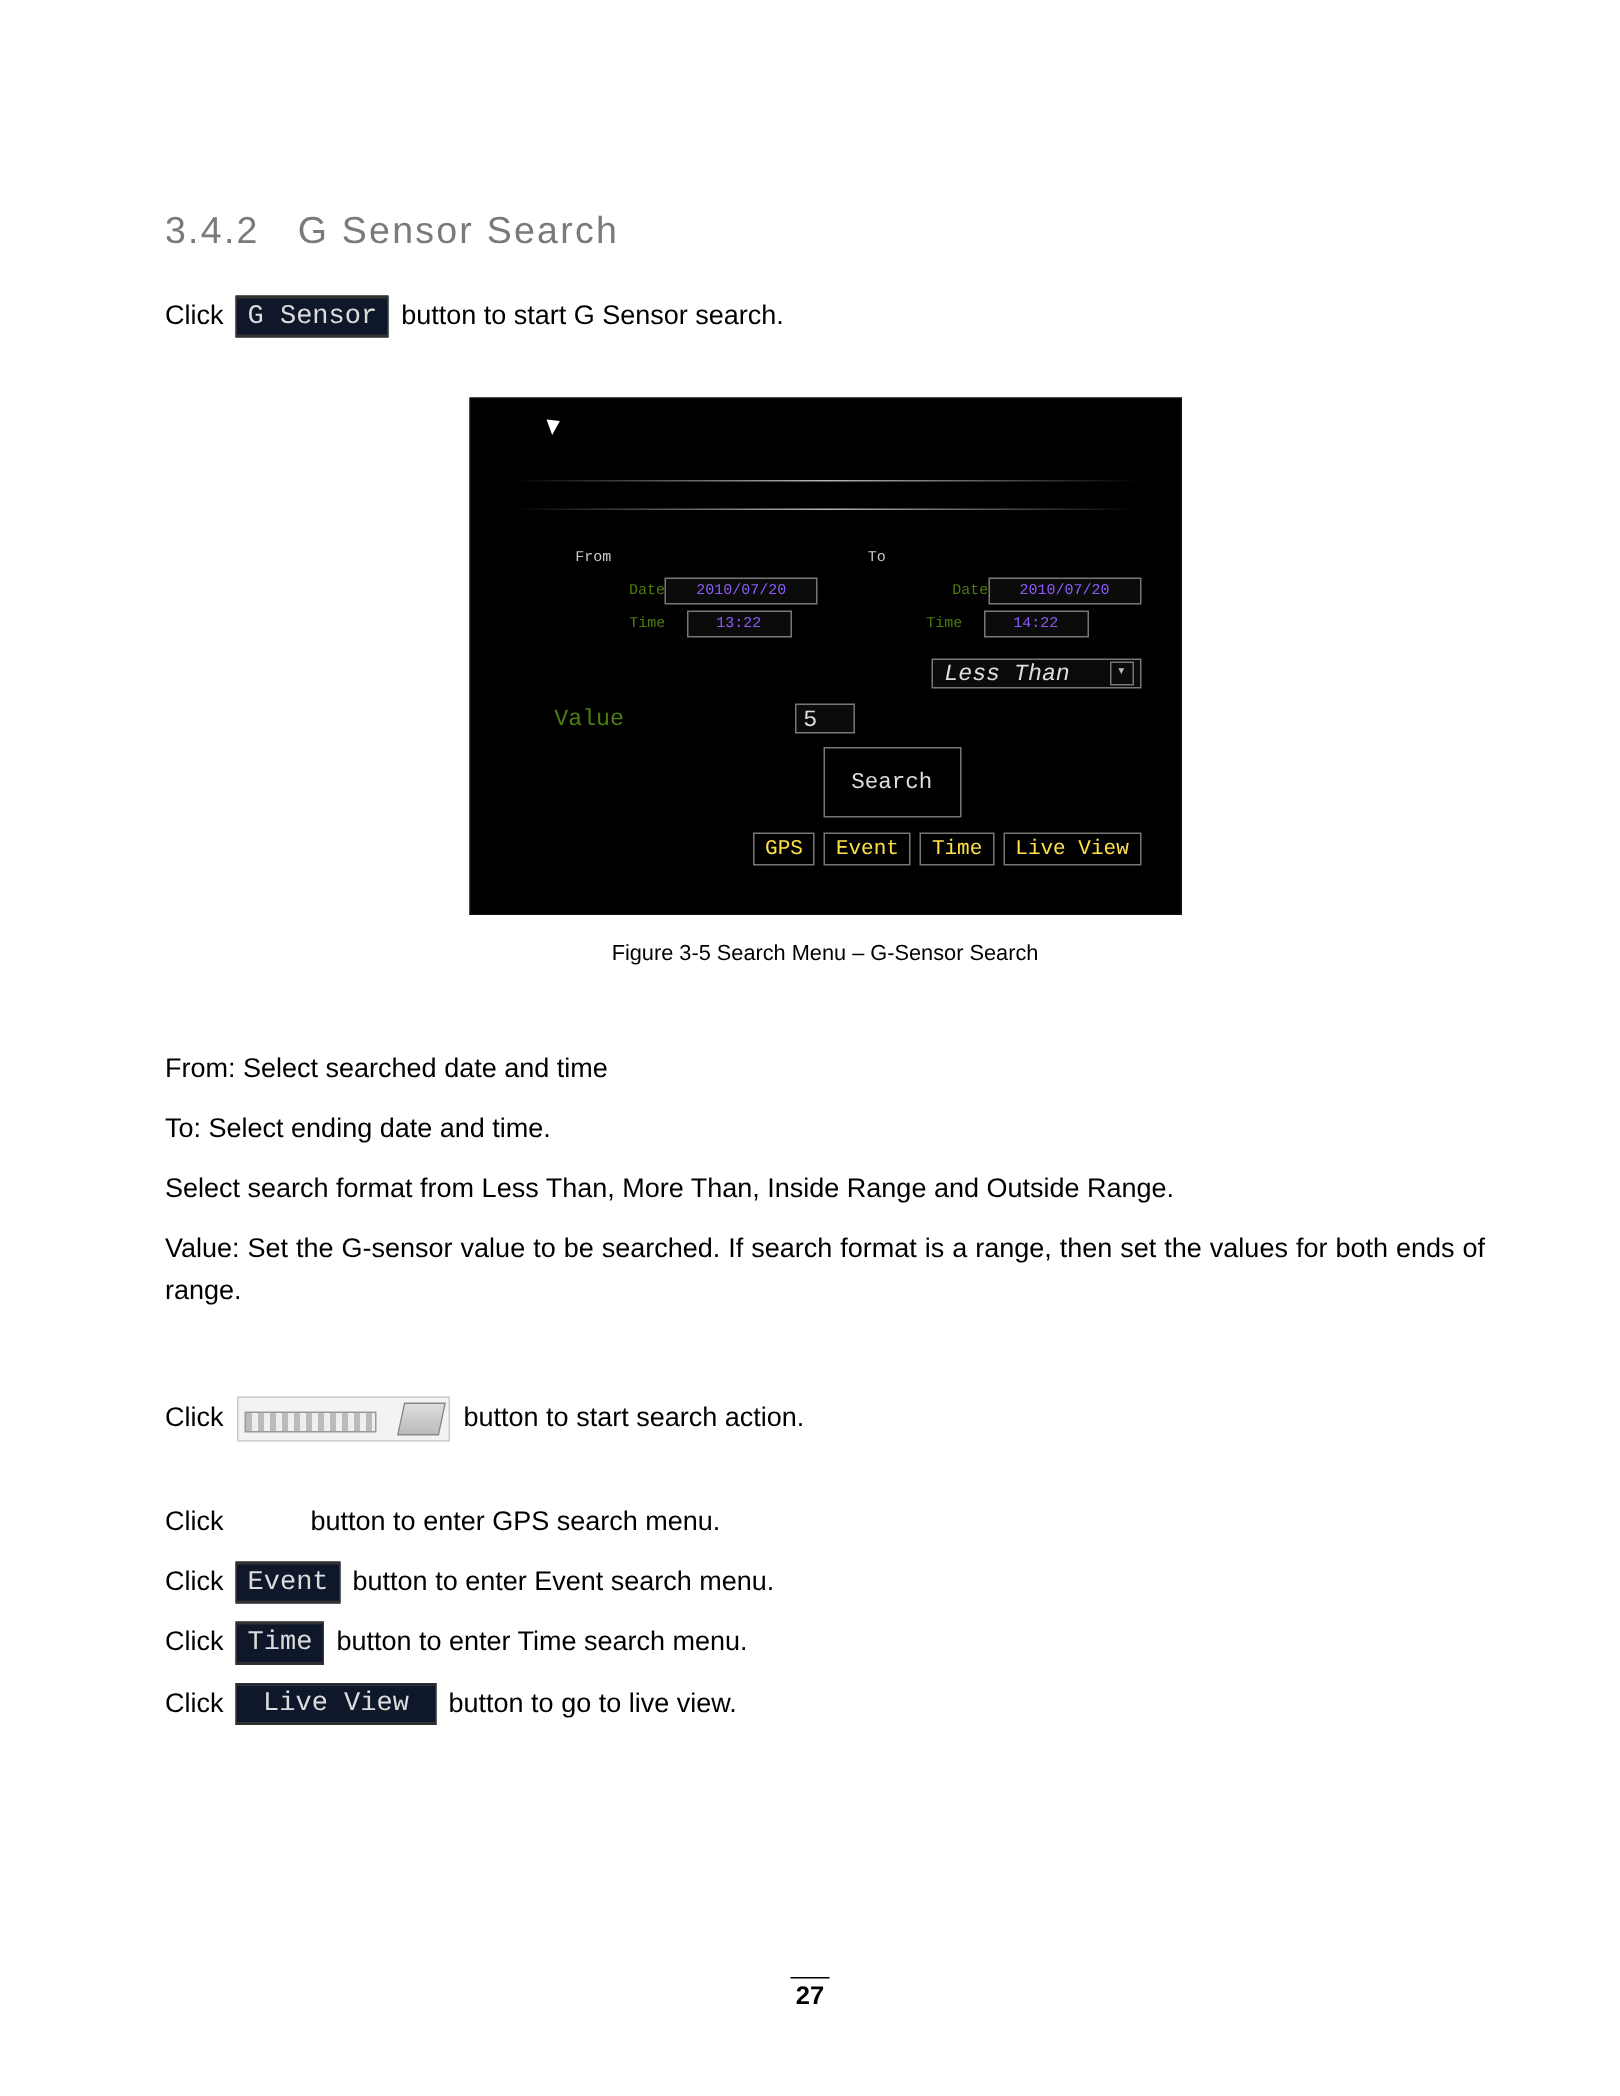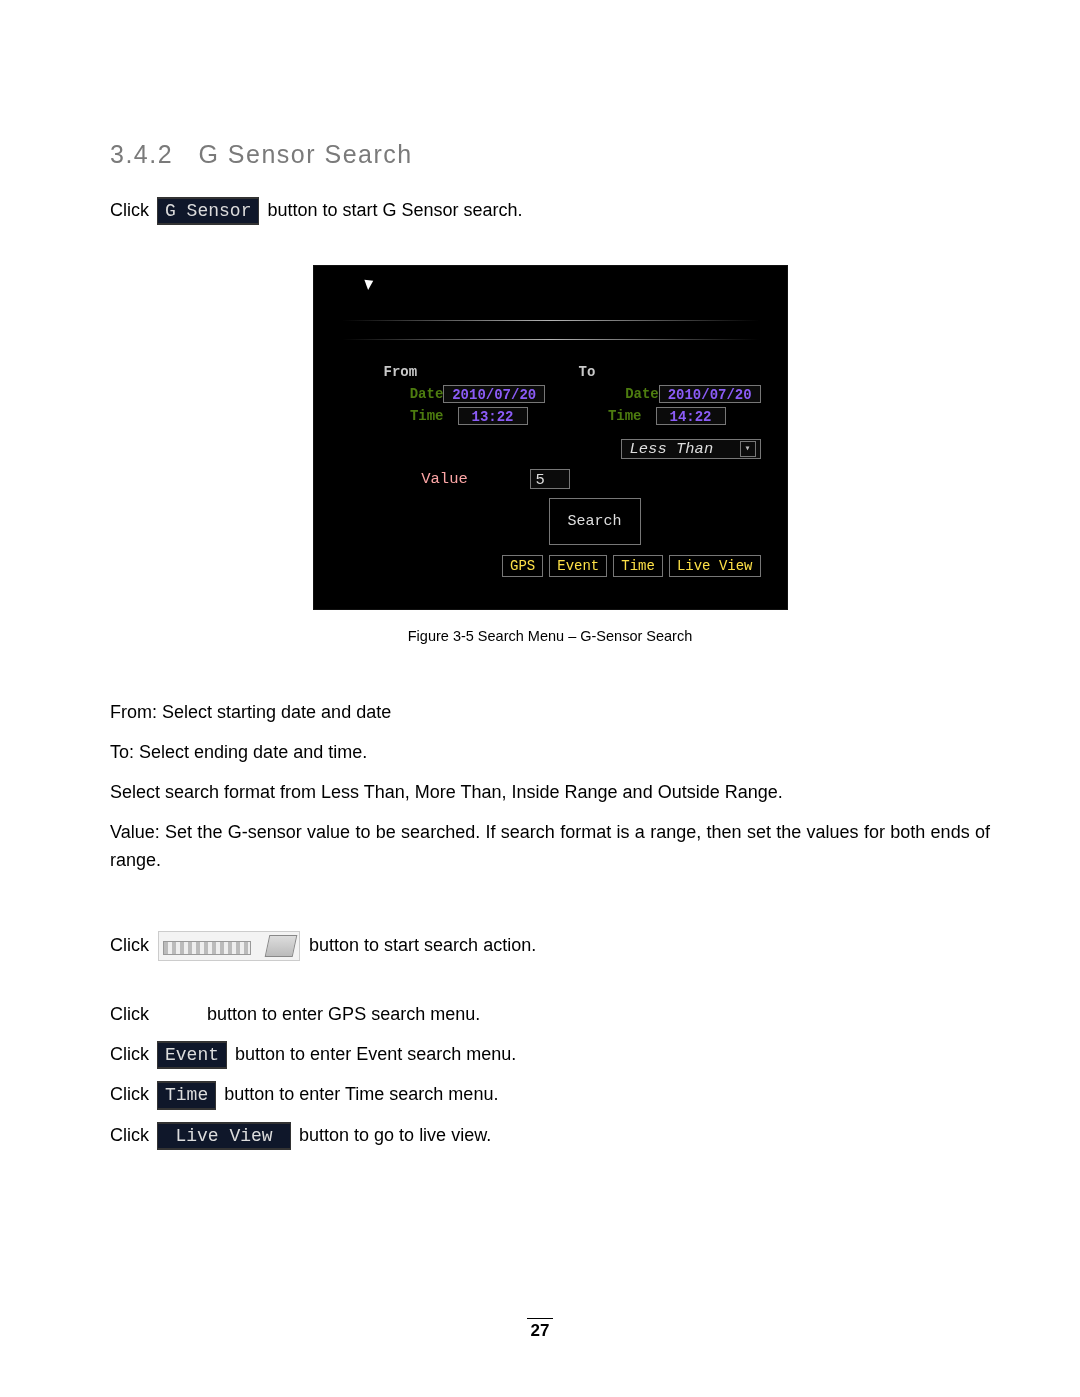--- a/index.html
+++ b/index.html
@@ -78,22 +78,21 @@
     font-size: 16px;
     color: #bcbcbc;
     letter-spacing: 1px;
     line-height: 19px;
     text-shadow: 0 0 2px #000;
   }
   .osd-grid {
     position: absolute;
     top: 95px;
     left: 56px; right: 26px;
-    font-size: 14px;
-    font-weight: bold;
+    font-size: 10px;
   }
   .row { display: flex; align-items: center; height: 22px; }
   .col  { display: inline-flex; align-items: center; }
   .hdr-from { width: 195px; padding-left: 14px; }
   .hdr-to { }
   .lbl { width: 54px; text-align: right; color: #4d7c0f; padding-left: 20px; }
   .lbl.right { width: 54px; }
   .field {
     border: 1px solid #777;
     color: #8b5cf6;
@@ -127,21 +126,21 @@
     color: #dedede;
   }
   .combo .arrow {
     border: 1px solid #777;
     width: 14px; height: 14px;
     display: inline-flex; align-items: center; justify-content: center;
     font-size: 10px;
     line-height: 1;
     color: #bbb;
   }
-  .value-lbl { width: 150px; text-align: center; padding-right: 10px; color: #fca5a5; display:inline-block; }
+  .value-lbl { width: 150px; text-align: left; padding-right: 10px; color: #4d7c0f; display:inline-block; }
   .value-input {
     border: 1px solid #777;
     width: 40px; height: 20px;
     background: #0b0b0b;
     color: #dedede;
     padding: 0 5px;
     line-height: 20px;
     display: inline-block;
     box-sizing: border-box;
   }
@@ -288,21 +287,21 @@
         <span class="bb">Live View</span>
       </div>
     </div>
   </div>
 
   <div class="caption">Figure 3-5 Search Menu – G-Sensor Search</div>
 
   <div class="desc-block">
     <p class="para">
       <span>From:</span>
-      <span>Select starting date and date</span>
+      <span>Select searched date and time</span>
     </p>
     <p class="para">
       <span>To:</span>
       <span>Select ending date and time.</span>
     </p>
     <p class="para">
       <span>Select search format from </span><span>Less Than, More Than, Inside Range</span><span> and </span><span>Outside Range</span><span>.</span>
     </p>
     <p class="para wide">
       <span>Value:</span>

